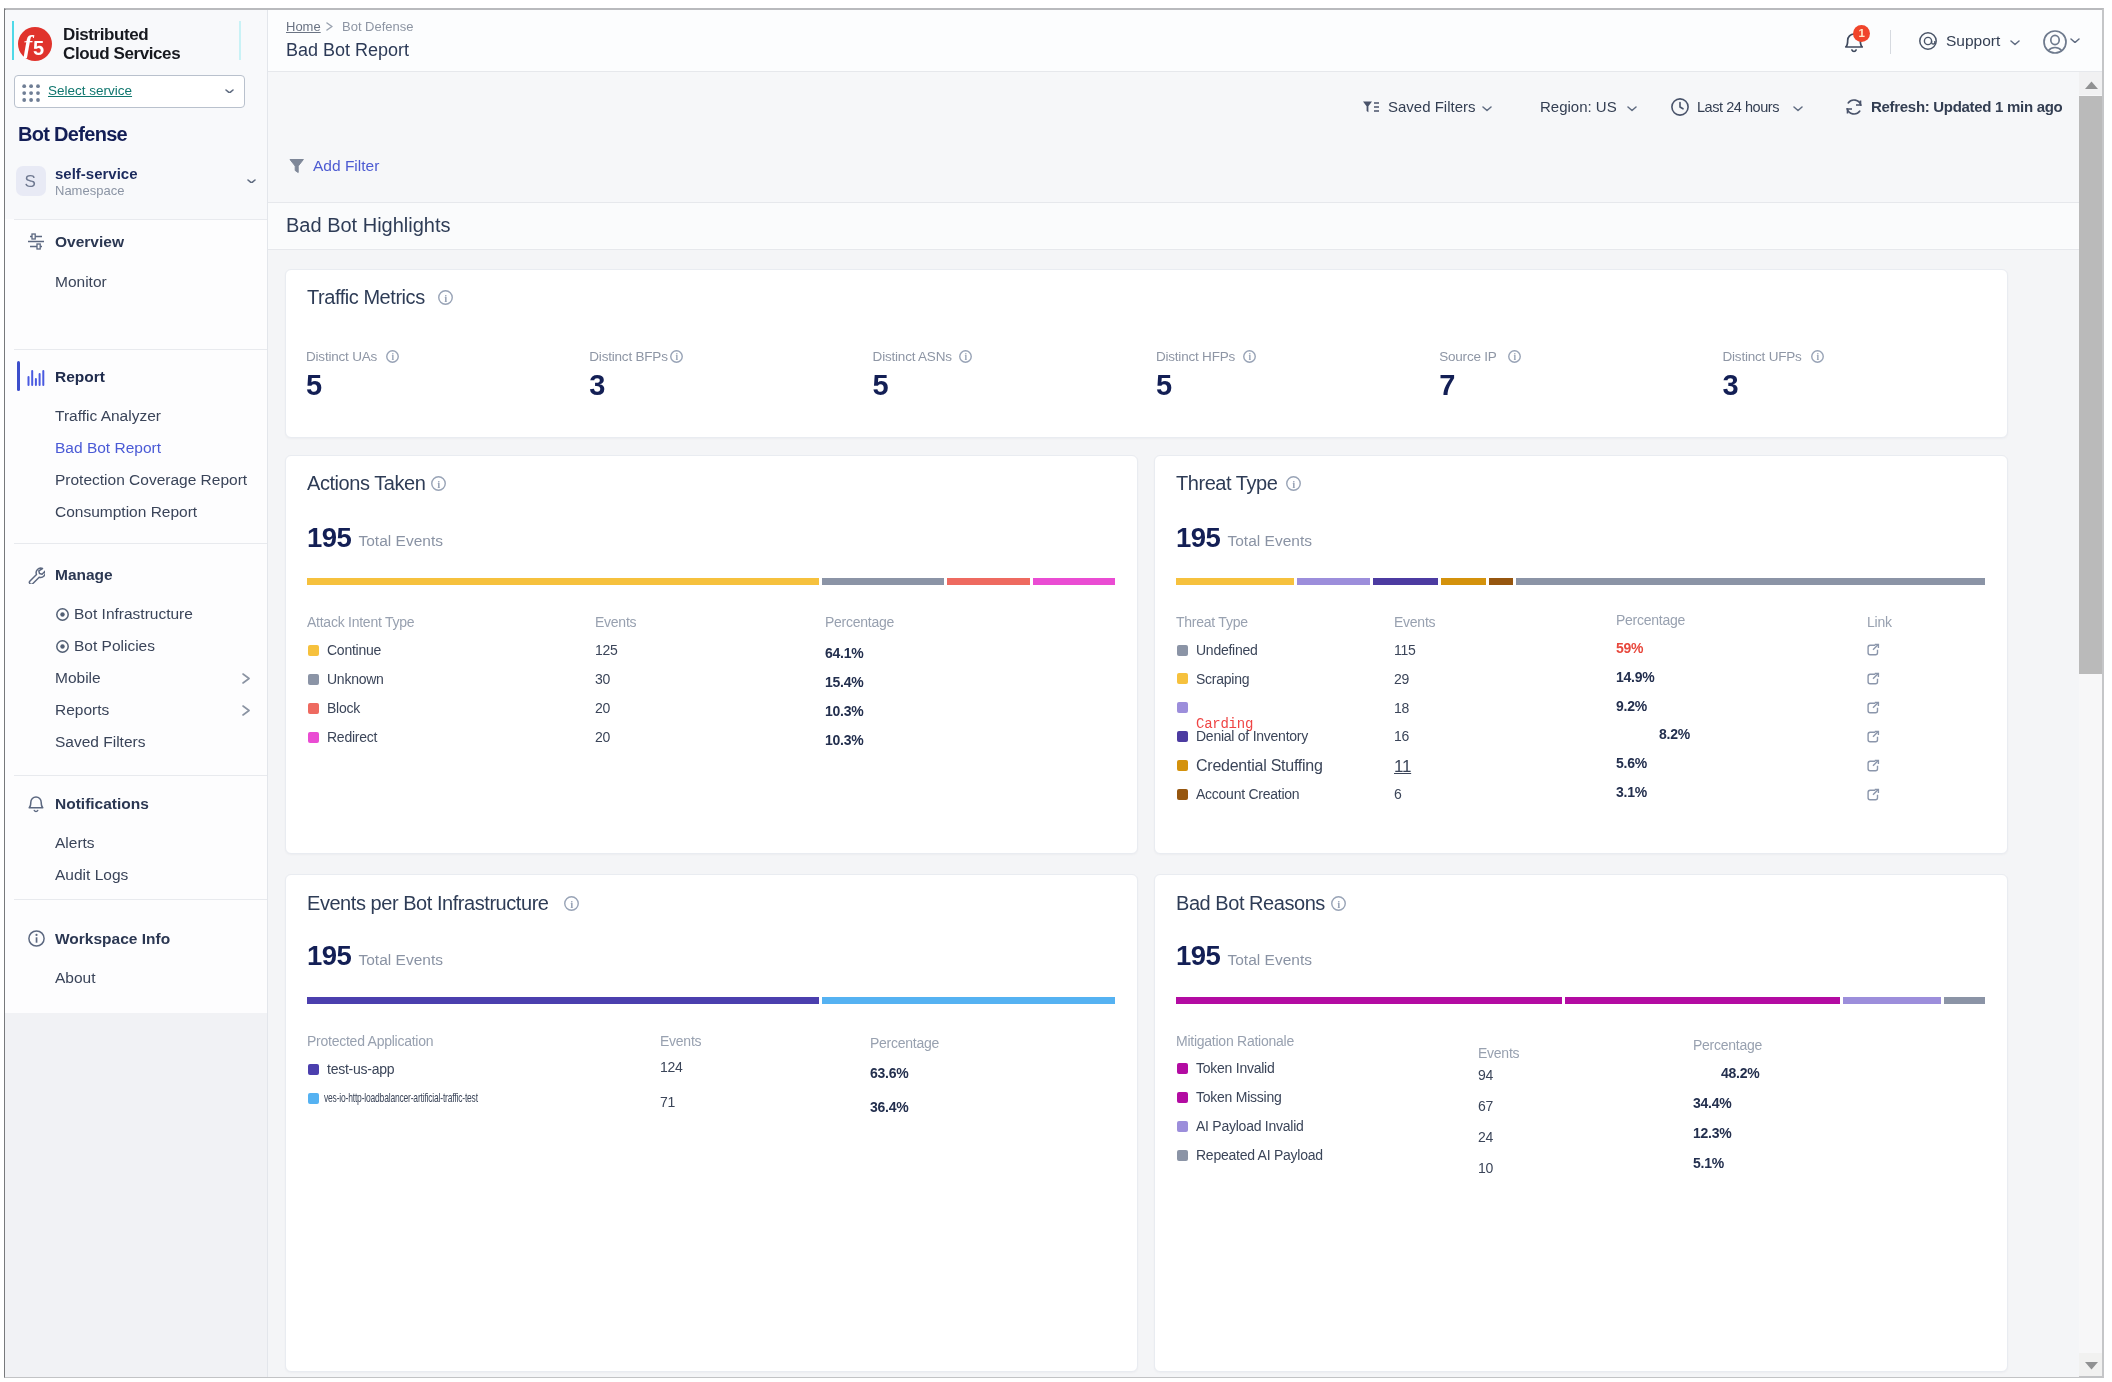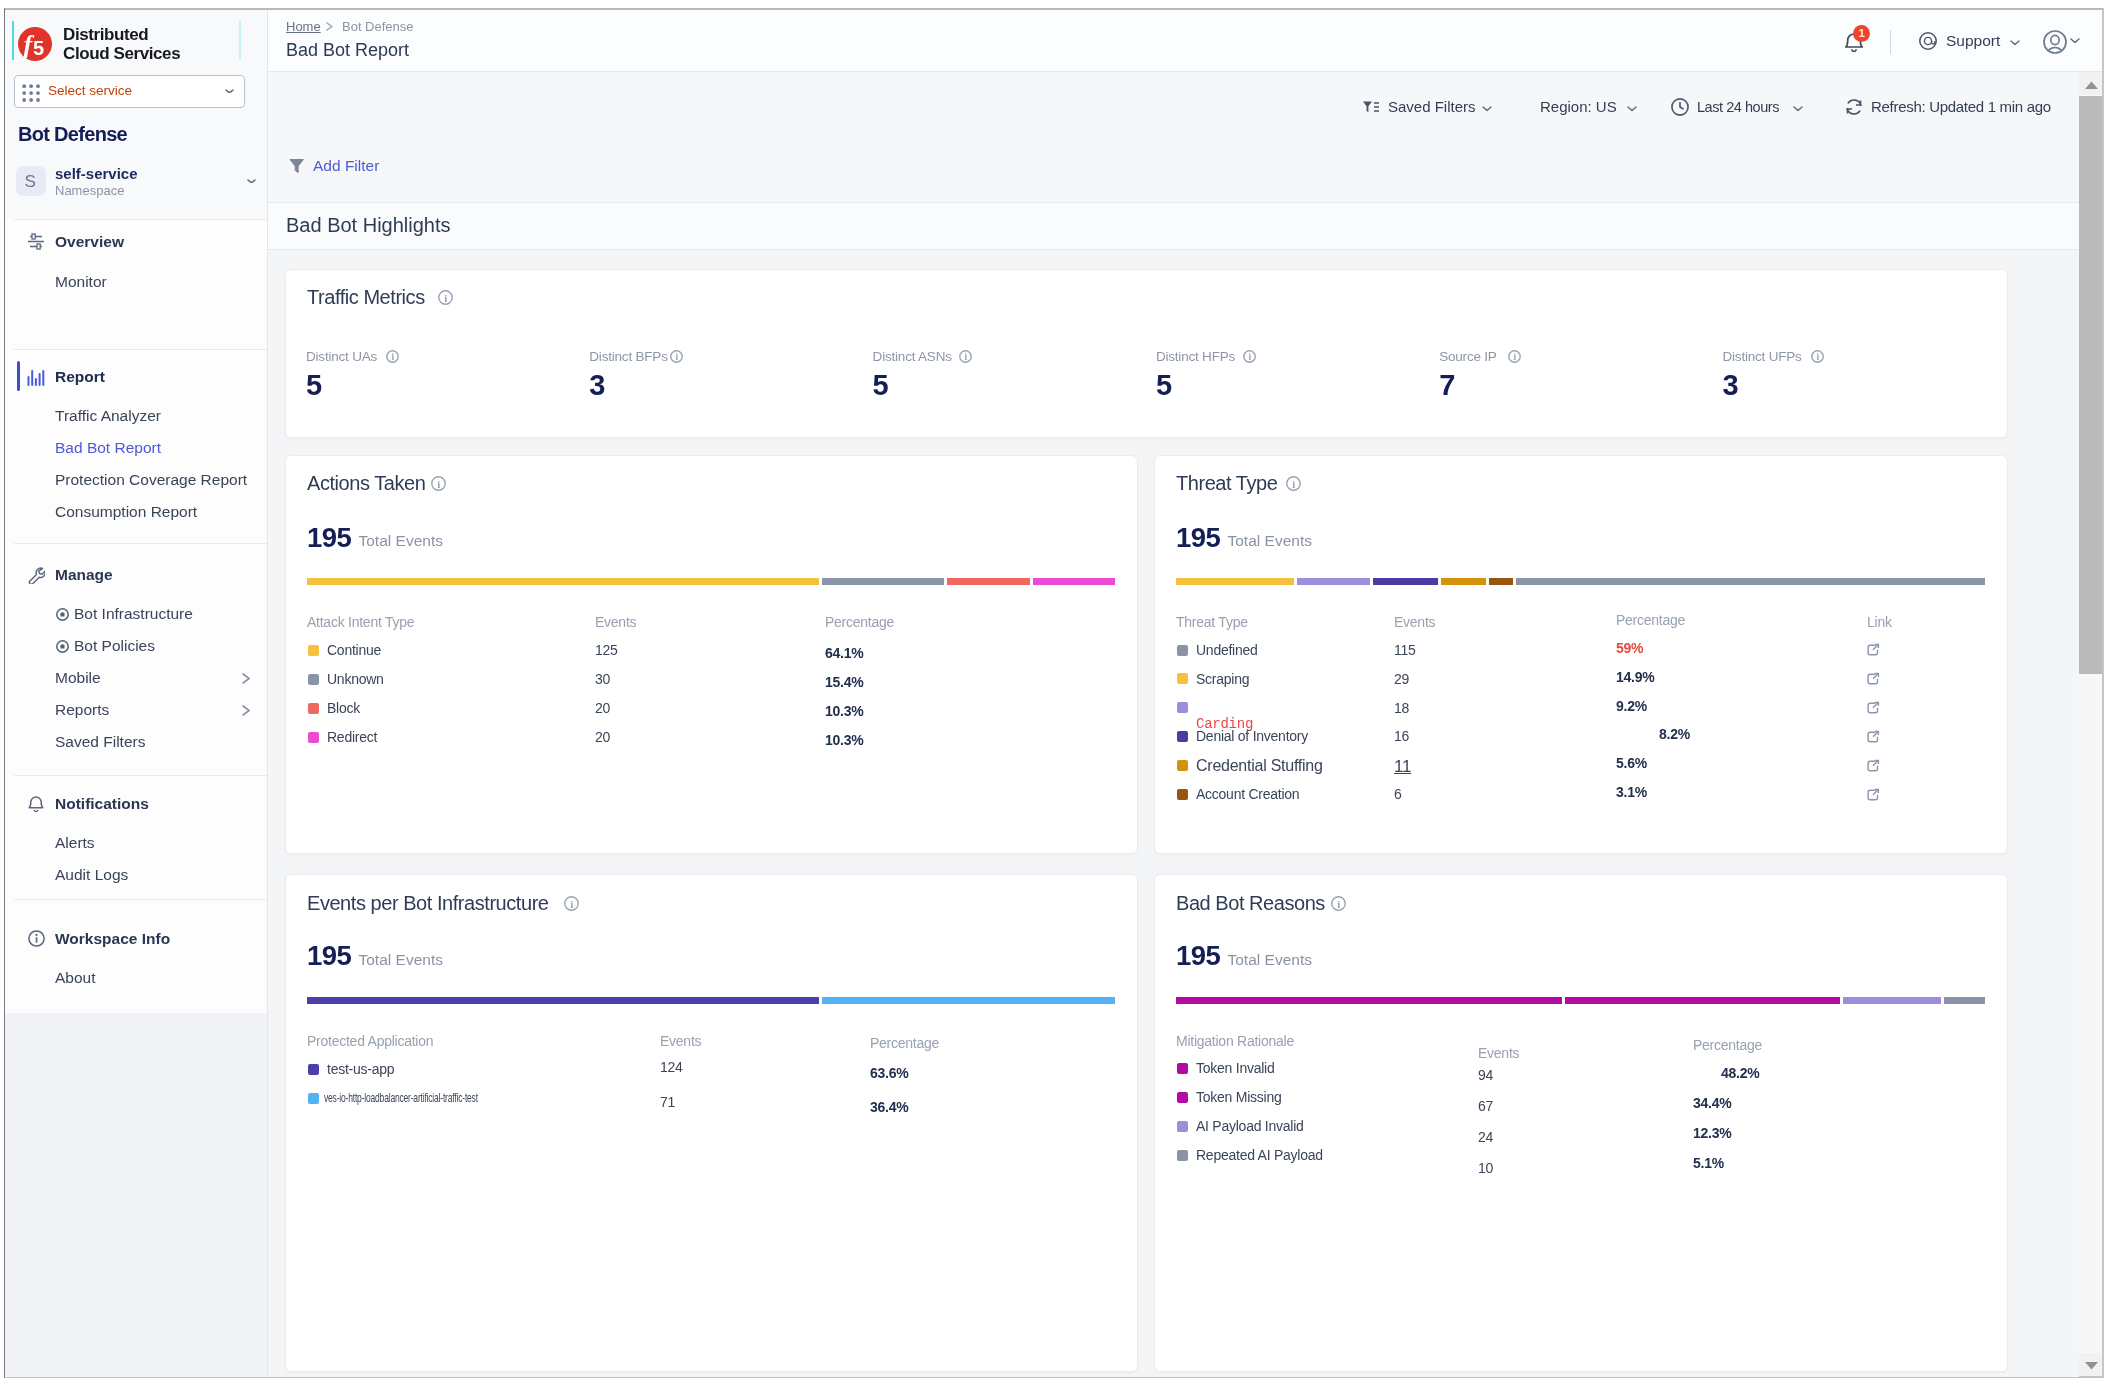--- a/index.html
+++ b/index.html
@@ -26,21 +26,21 @@
     <circle cx="2.2" cy="2.2" r="1.9" fill="#6f7e95"></circle>
     <circle cx="9.100000000000001" cy="2.2" r="1.9" fill="#6f7e95"></circle>
     <circle cx="16.0" cy="2.2" r="1.9" fill="#6f7e95"></circle>
     <circle cx="2.2" cy="9.100000000000001" r="1.9" fill="#6f7e95"></circle>
     <circle cx="9.100000000000001" cy="9.100000000000001" r="1.9" fill="#6f7e95"></circle>
     <circle cx="16.0" cy="9.100000000000001" r="1.9" fill="#6f7e95"></circle>
     <circle cx="2.2" cy="16.0" r="1.9" fill="#6f7e95"></circle>
     <circle cx="9.100000000000001" cy="16.0" r="1.9" fill="#6f7e95"></circle>
     <circle cx="16.0" cy="16.0" r="1.9" fill="#6f7e95"></circle>
   </svg>
-<div class="txt" style="left:48px;top:84.0px;font-size:13.5px;color:#c2410c;">Select service</div>
+<div class="txt" style="left:48px;top:84.0px;font-size:13.5px;color:#0f766e;text-decoration:underline;">Select service</div>
 <svg class="abs" style="left:225px;top:88.525px;" width="9" height="4.95" viewBox="0 0 9 4.95" fill="none">
     <path d="M1 1 L4.5 3.95 L8 1" stroke="#5f6b80" stroke-width="1.6" stroke-linecap="round" stroke-linejoin="round"></path>
   </svg>
 <div class="txt" style="left:18px;top:123.6px;font-size:20px;color:#131e56;font-weight:700;letter-spacing:-0.7px;">Bot Defense</div>
 <div class="abs" style="left:16px;top:166px;width:30px;height:30px;background:#e8eaf5;border-radius:7px;"></div>
 <div class="txt" style="left:24.5px;top:173.2px;font-size:17px;color:#6e7890;">S</div>
 <div class="txt" style="left:55px;top:166.2px;font-size:15px;color:#1c2b5e;font-weight:700;">self-service</div>
 <div class="txt" style="left:55px;top:184.2px;font-size:13px;color:#8b94a4;">Namespace</div>
 <svg class="abs" style="left:246.5px;top:178.525px;" width="9" height="4.95" viewBox="0 0 9 4.95" fill="none">
     <path d="M1 1 L4.5 3.95 L8 1" stroke="#5f6b80" stroke-width="1.6" stroke-linecap="round" stroke-linejoin="round"></path>
@@ -162,21 +162,21 @@
   </svg>
 <div class="txt" style="left:1697px;top:99.5px;font-size:14.5px;color:#333e52;font-weight:500;letter-spacing:-0.45px;">Last 24 hours</div>
 <svg class="abs" style="left:1793px;top:106.25px;" width="10" height="5.5" viewBox="0 0 10 5.5" fill="none">
     <path d="M1 1 L5.0 4.5 L9 1" stroke="#5f6b80" stroke-width="1.5" stroke-linecap="round" stroke-linejoin="round"></path>
   </svg>
 <svg class="abs" style="left:1845px;top:98px;" width="18" height="18" viewBox="0 0 18 18" fill="none">
     <path d="M15.9 7.2A7.2 7.2 0 0 0 3.2 4.9M2.1 10.8a7.2 7.2 0 0 0 12.7 2.3" stroke="#49536a" stroke-width="1.6" stroke-linecap="round"></path>
     <path d="M15.5 2.5v4.5h-4.5" stroke="#49536a" stroke-width="1.6"></path>
     <path d="M2.5 15.5v-4.5h4.5" stroke="#49536a" stroke-width="1.6"></path>
   </svg>
-<div class="txt" style="left:1871px;top:99.2px;font-size:15px;color:#333e52;font-weight:400;letter-spacing:-0.3px;">Refresh: Updated 1 min ago</div>
+<div class="txt" style="left:1871px;top:99.2px;font-size:15px;color:#333e52;font-weight:700;letter-spacing:-0.3px;">Refresh: Updated 1 min ago</div>
 <svg class="abs" style="left:289px;top:158px;" width="16" height="16" viewBox="0 0 16 16" fill="none">
     <path d="M1 1.5h13.4l-5.2 6.6v6.4l-3-2v-4.4z" fill="#7e8798" stroke="#7e8798" stroke-width="1" stroke-linejoin="round"></path>
   </svg>
 <div class="txt" style="left:313px;top:157.9px;font-size:15.5px;color:#4d5bd2;font-weight:500;">Add Filter</div>
 <div class="txt" style="left:286px;top:214.6px;font-size:20px;color:#2e3c56;font-weight:500;">Bad Bot Highlights</div>
 <div class="abs" style="left:285px;top:269px;width:1723px;height:169px;background:#fff;border:1px solid #e9ecf1;border-radius:6px;box-shadow:0 1px 2px rgba(40,50,70,0.04);"></div>
 <div class="txt" style="left:307px;top:286.6px;font-size:20px;color:#2e3c56;font-weight:500;letter-spacing:-0.45px;">Traffic Metrics</div>
 <svg class="abs" style="left:437.5px;top:289.5px;" width="15" height="15" viewBox="0 0 15 15" fill="none">
     <circle cx="7.5" cy="7.5" r="6.75" stroke="#98a3b6" stroke-width="1.4"></circle>
     <text x="7.7" y="11.7" text-anchor="middle" font-family="Liberation Serif, serif" font-weight="700" font-size="10.8" fill="#98a3b6">i</text>

